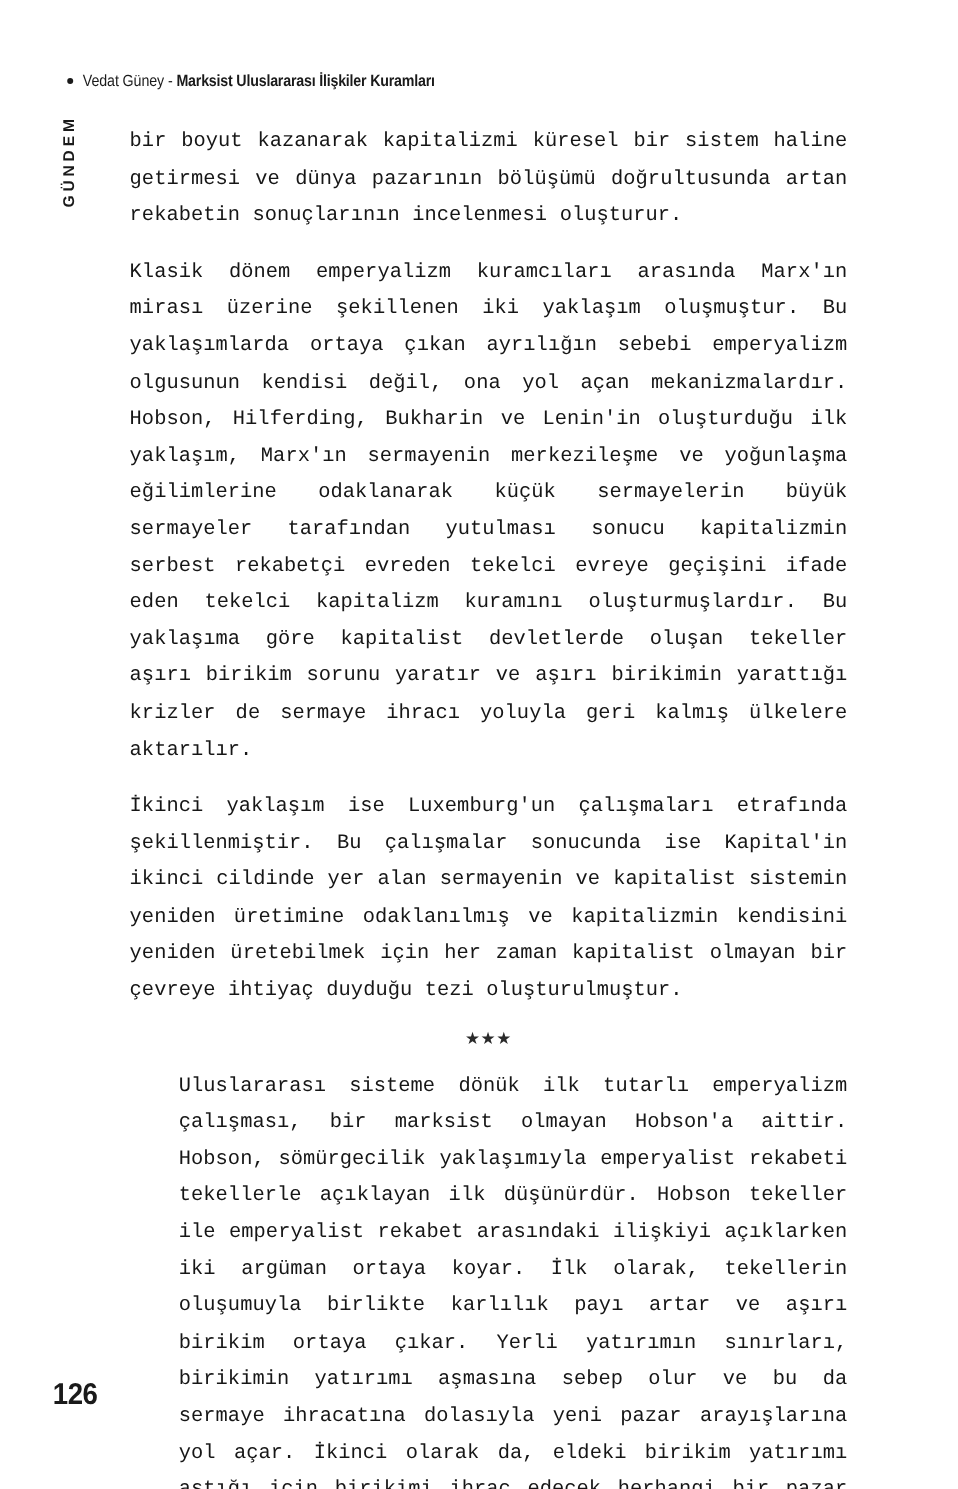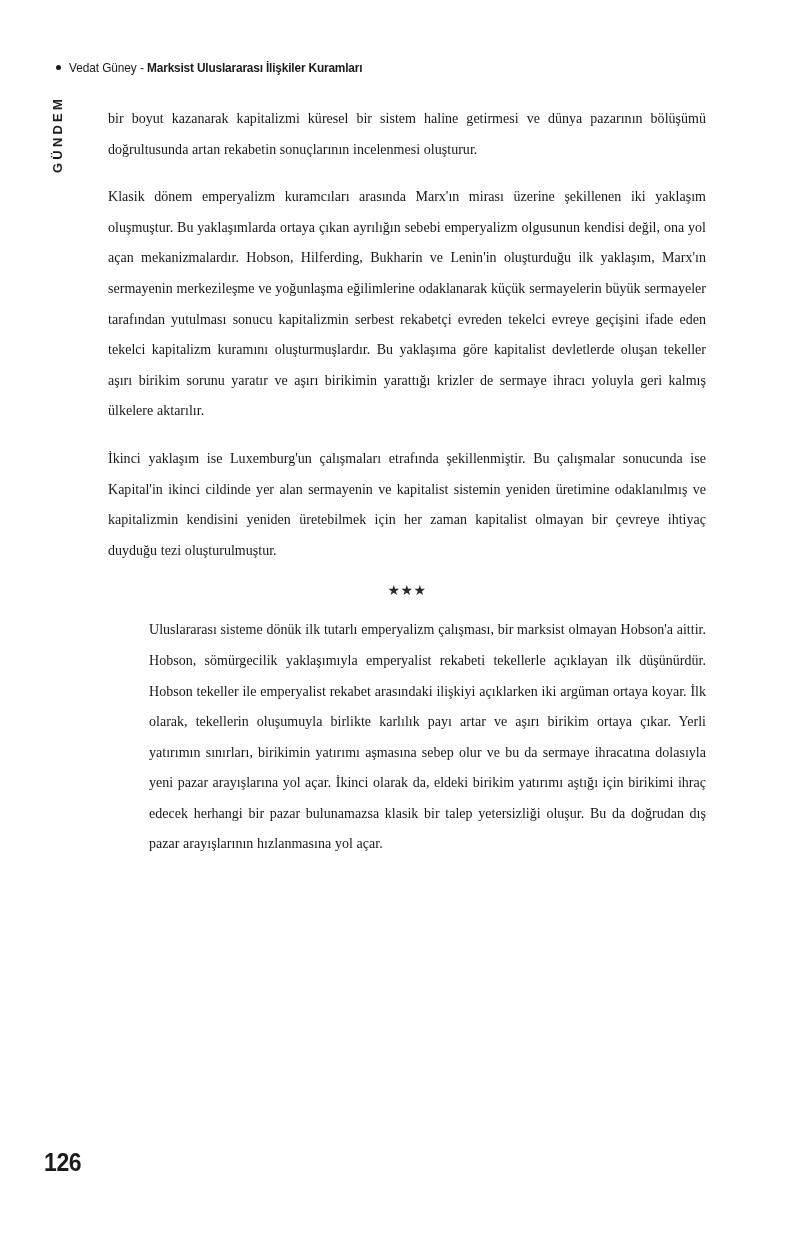--- a/index.html
+++ b/index.html
@@ -95,22 +95,22 @@
   
   .text-column {
     position: absolute;
     left: 108px;
     top: 104px;
     width: 598px;
   }
 
   .para {
     margin: 0 0 17px 0;
-    font-family: Liberation Serif, serif;
-    font-size: 14px;
+    font-family: Liberation Mono, monospace;
+    font-size: 17px;
     line-height: 30.6px;
     text-align: justify;
     text-justify: inter-word;
     hyphens: manual;
     color: #161616;
     letter-spacing: 0.02px;
     word-spacing: 0.2px;
   }
 
   .para:last-of-type {

